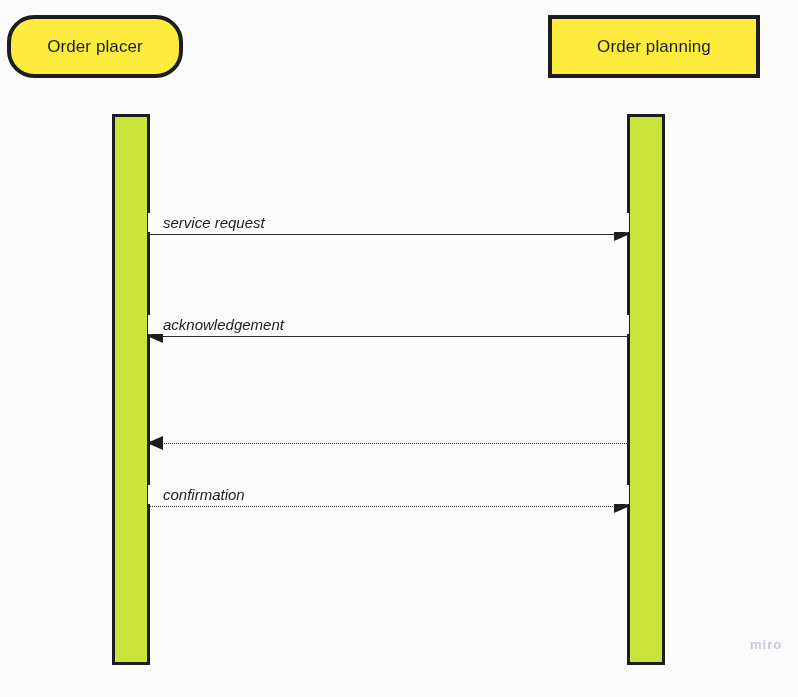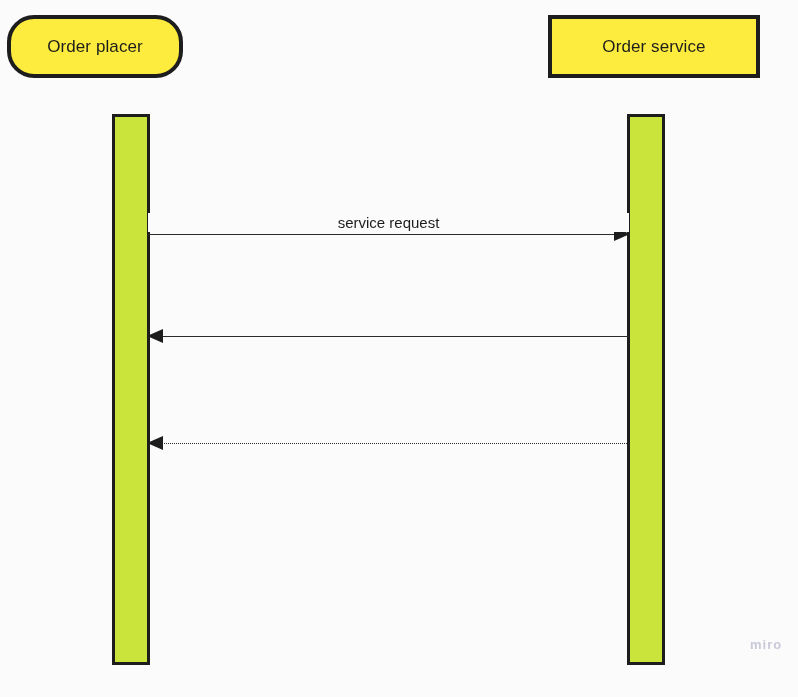--- a/index.html
+++ b/index.html
@@ -50,29 +50,30 @@
     position: absolute;
     left: 148px;
     width: 481px;
     height: 34px;
   }
   .message .msg-label {
     position: absolute;
     left: 0;
     right: 0;
     top: 0;
-    text-align: center;
+    text-align: left;
     font-size: 15px;
     color: #1d1d1d;
     background: #fbfbfb;
     padding: 0 8px;
     box-sizing: border-box;
     white-space: nowrap;
     z-index: 3;
     line-height: 19px;
+    font-style: italic;
   }
   .message .msg-label span { background: #fbfbfb; padding: 0 7px; }
   .message .msg-line {
     position: absolute;
     left: 0;
     right: 0;
     top: 21px;
     height: 0;
     border-top: 1.6px solid #2b2b2b;
     z-index: 1;
@@ -124,39 +125,45 @@
 </head>
 <body>
 
 <div id="canvas">
 
   <div class="participant-box" id="participant-left" style="background:#fdec3d">
     <span>Order placer</span>
   </div>
 
   <div class="participant-box" id="participant-right" style="background:#fdec3d">
-    <span>Order service</span>
+    <span>Order planning</span>
   </div>
 
   <div class="lifeline-bar" id="lifeline-bar-left" style="background:#cbe43c"></div>
 
   <div class="lifeline-bar" id="lifeline-bar-right" style="background:#cbe43c"></div>
 
   <div class="message" id="message-1">
     <div class="msg-line"></div>
     <div class="arrow-head right"></div>
     <div class="msg-label"><span>service request</span></div>
   </div>
 
   <div class="message" id="message-2">
     <div class="msg-line"></div>
     <div class="arrow-head left"></div>
+    <div class="msg-label"><span>acknowledgement</span></div>
   </div>
 
   <div class="message dotted" id="message-3">
     <div class="msg-line"></div>
     <div class="arrow-head left"></div>
   </div>
 
+  <div class="message dotted" id="message-4">
+    <div class="msg-line"></div>
+    <div class="arrow-head right"></div>
+    <div class="msg-label"><span>confirmation</span></div>
+  </div>
 
   <div id="watermark">miro</div>
 
 </div>
 
 </body></html>

